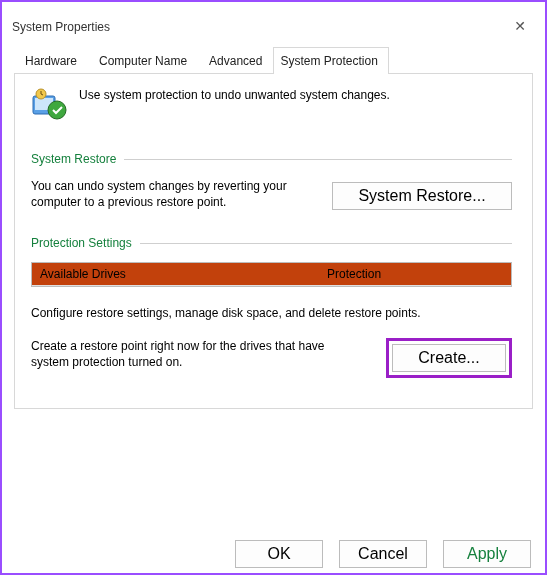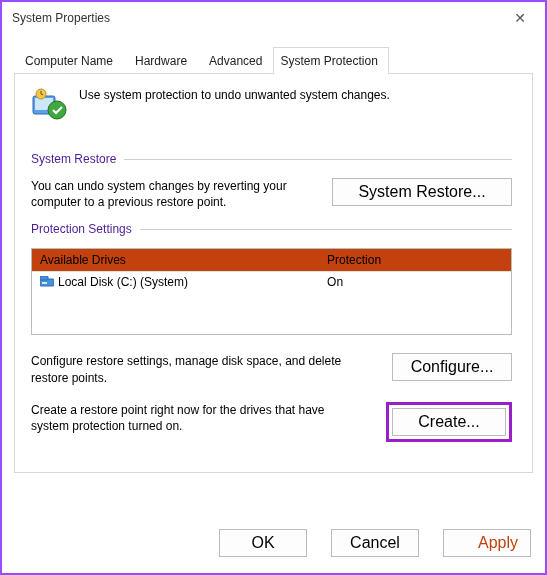--- a/index.html
+++ b/index.html
@@ -9,21 +9,21 @@
     background: #fff;
     width: 547px;
     height: 575px;
     border: 2px solid #9a4dff;
     position: relative;
     color: #000;
   }
   .titlebar {
     height: 32px;
     display: flex;
-    align-items: center;
+    align-items: flex-end;
     padding: 0 10px;
     color: #333;
     font-size: 12px;
   }
   .titlebar .title { flex: 1; }
   .titlebar .close {
     width: 30px;
     text-align: center;
     cursor: pointer;
     font-size: 14px;
@@ -65,30 +65,30 @@
   }
   .shield-icon {
     width: 36px; height: 36px; flex-shrink: 0;
   }
   .section-heading {
     display: flex;
     align-items: center;
     gap: 8px;
     margin: 6px 0 12px 0;
     font-size: 12px;
-    color: #4c1d95;
+    color: #15803d;
   }
   .section-heading .line {
     flex: 1; height: 1px; background: #cfcfcf;
   }
   .restore-row {
     display: flex;
     gap: 30px;
-    align-items: flex-start;
-    margin-bottom: 12px;
+    align-items: flex-end;
+    margin-bottom: 26px;
   }
   .restore-row .text {
     flex: 1;
     line-height: 1.35;
   }
   .btn {
     min-width: 180px;
     padding: 4px 12px;
     border: 1px solid #bcbcbc;
     background: #fdfdfd;
@@ -133,42 +133,41 @@
   .config-row .btn { min-width: 120px; }
   .create-highlight {
     border: 3px solid #9a1fc7;
     display: inline-block;
     padding: 3px;
   }
   .create-highlight .btn { min-width: 114px; }
   .footer-buttons {
     position: absolute;
     right: 14px;
-    bottom: 16px;
-    display: flex;
-    gap: 24px;
+    bottom: 5px;
+    display: flex;
+    gap: 16px;
   }
   .footer-buttons .btn { min-width: 88px; }
   .footer-buttons .btn.disabled {
-    color: #c2410c;
+    color: #15803d;
     cursor: default;
-    text-align: right;
   }
 </style>
 </head>
 <body>
 
 <div class="titlebar">
   <span class="title">System Properties</span>
   <span class="close">✕</span>
 </div>
 
 <div class="tabstrip">
+  <div class="tab">Hardware</div>
   <div class="tab">Computer Name</div>
-  <div class="tab">Hardware</div>
   <div class="tab">Advanced</div>
   <div class="tab active">System Protection</div>
 </div>
 
 <div class="tabpanel">
 
   <div class="intro-row">
     <svg class="shield-icon" viewBox="0 0 36 36">
       <rect x="2" y="8" width="22" height="18" rx="2" fill="#5aa0e6" stroke="#2d6db3"></rect>
       <rect x="4" y="10" width="18" height="12" fill="#cde6fb"></rect>
@@ -193,40 +192,24 @@
   <div class="section-heading">
     <span>Protection Settings</span>
     <span class="line"></span>
   </div>
 
   <div class="drives-table">
     <div class="drives-header">
       <div class="col1">Available Drives</div>
       <div class="col2">Protection</div>
     </div>
-    <div class="drives-body">
-      <div class="drive-row">
-        <div class="col1">
-          <svg class="drive-icon" viewBox="0 0 14 12">
-            <rect x="0" y="3" width="14" height="7" rx="1" fill="#4a90d9" stroke="#2d6db3"></rect>
-            <rect x="0" y="0" width="8" height="4" rx="1" fill="#4a90d9" stroke="#2d6db3"></rect>
-            <rect x="2" y="6" width="5" height="2" fill="#cde6fb"></rect>
-          </svg>
-          <span>Local Disk (C:) (System)</span>
-        </div>
-        <div class="col2">On</div>
-      </div>
-    </div>
   </div>
 
   <div class="config-row">
     <div class="text">Configure restore settings, manage disk space, and delete restore points.</div>
-    <div class="btn-wrap">
-      <button class="btn">Configure...</button>
-    </div>
   </div>
 
   <div class="config-row">
     <div class="text">Create a restore point right now for the drives that have system protection turned on.</div>
     <div class="btn-wrap">
       <span class="create-highlight">
         <button class="btn">Create...</button>
       </span>
     </div>
   </div>

